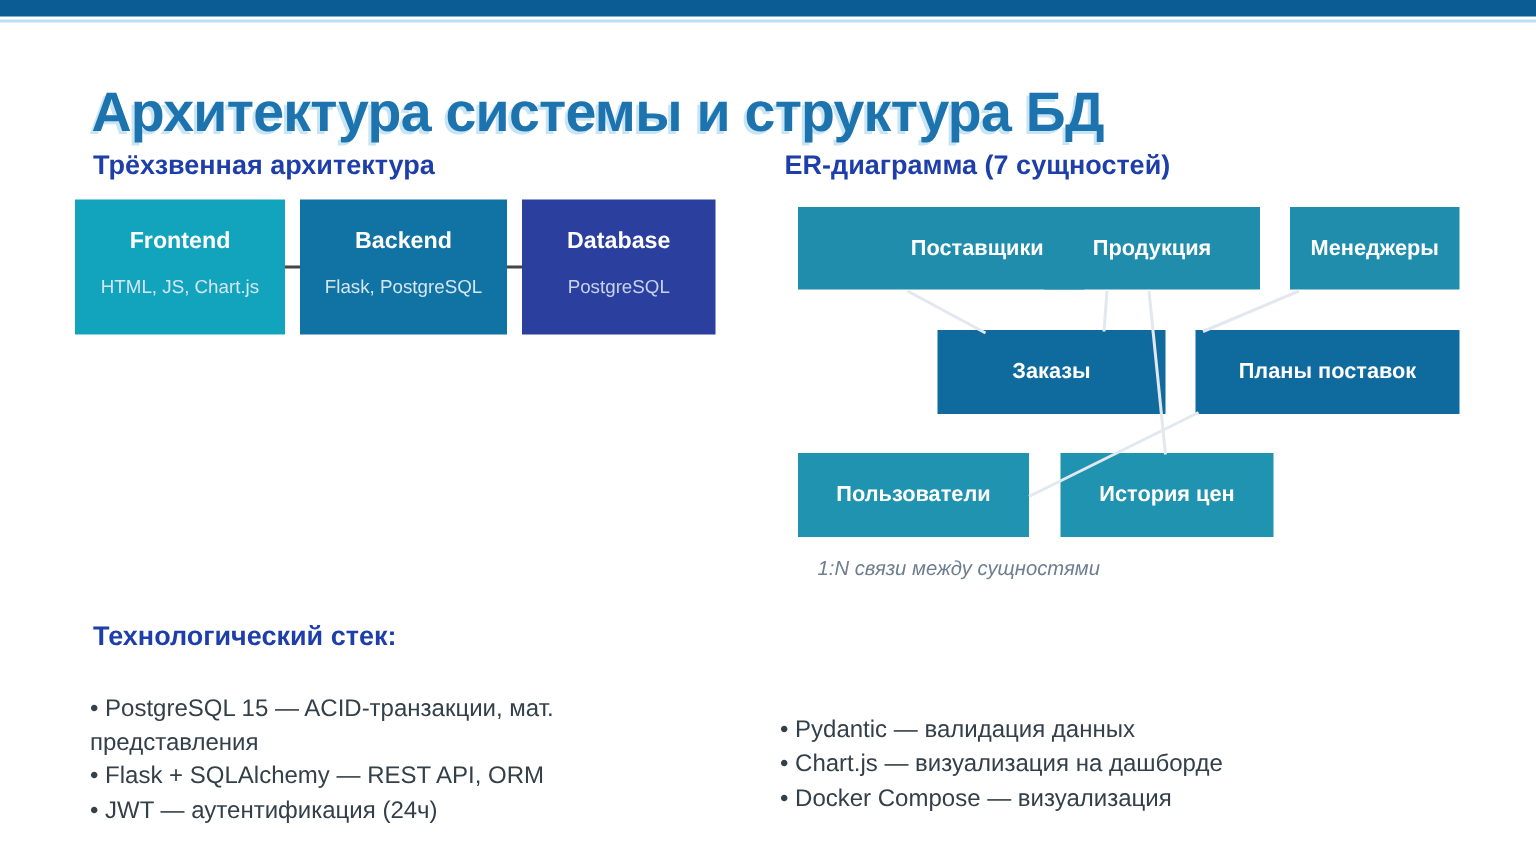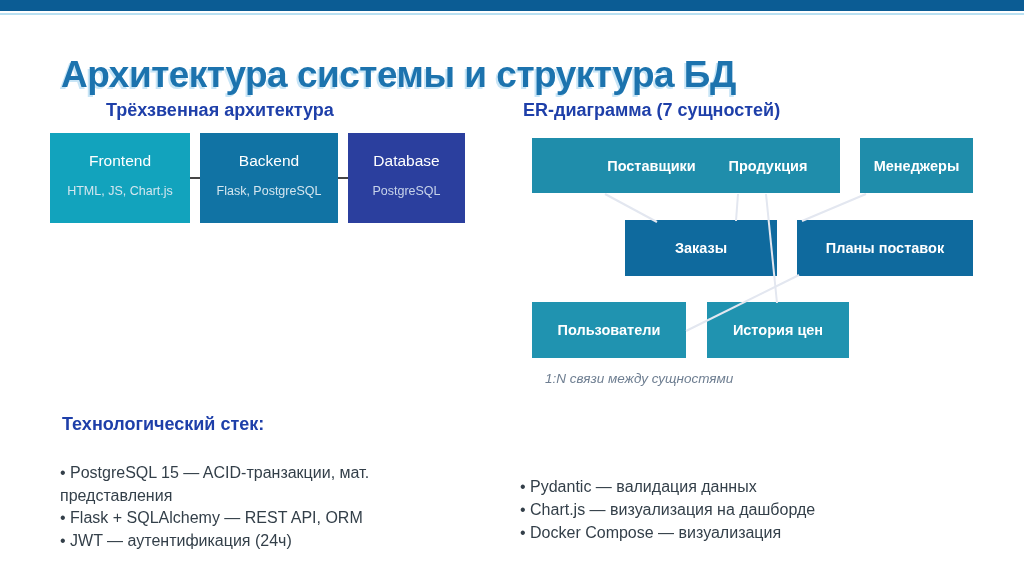--- a/index.html
+++ b/index.html
@@ -12,33 +12,33 @@
   .topbar-line{position:absolute;left:0;top:13px;width:1024px;height:2px;background:#b9e0f2;}
   
   .page-title{
     position:absolute;left:61px;top:38px;width:900px;
     font-size:37px;font-weight:bold;color:#1c73ae;letter-spacing:-0.5px;
     text-shadow:-2px 2px 0 #c8e5f6;white-space:nowrap;margin-top:16px;
   }
   .section-heading{
     position:absolute;font-size:18px;font-weight:bold;color:#1e3fa9;white-space:nowrap;
   }
-  #h-three-tier{left:62px;top:100px;margin-left:44px;}
+  #h-three-tier{left:62px;top:100px;}
   #h-er{left:523px;top:100px;}
   #h-stack{left:62px;top:414px;}
   
   .tier-box{
     position:absolute;top:133px;height:90px;color:#fff;text-align:center;
     display:flex;flex-direction:column;justify-content:center;gap:14px;z-index:1;
   }
-  .tier-title{font-size:15.5px;font-weight:normal;margin-top:-6px;}
+  .tier-title{font-size:15.5px;font-weight:bold;margin-top:-6px;}
   .tier-sub{font-size:12.5px;color:#d4e6ef;}
   #tier-frontend{left:50px;width:140px;}
   #tier-backend{left:200px;width:138px;text-align:center;}
-  #tier-database{left:348px;width:117px;}
+  #tier-database{left:348px;width:129px;}
   #tier-database .tier-sub{color:#c7d3ea;}
   .tier-conn{position:absolute;top:177px;width:10px;height:2px;background:#454545;z-index:0;}
   #conn-1{left:190px;}
   #conn-2{left:338px;}
   
   .entity{
     position:absolute;color:#fff;font-size:14.5px;font-weight:bold;
     display:flex;align-items:center;justify-content:center;text-align:center;z-index:1;
   }
   #ent-suppliers{left:532px;top:138px;width:143px;height:55px;}

